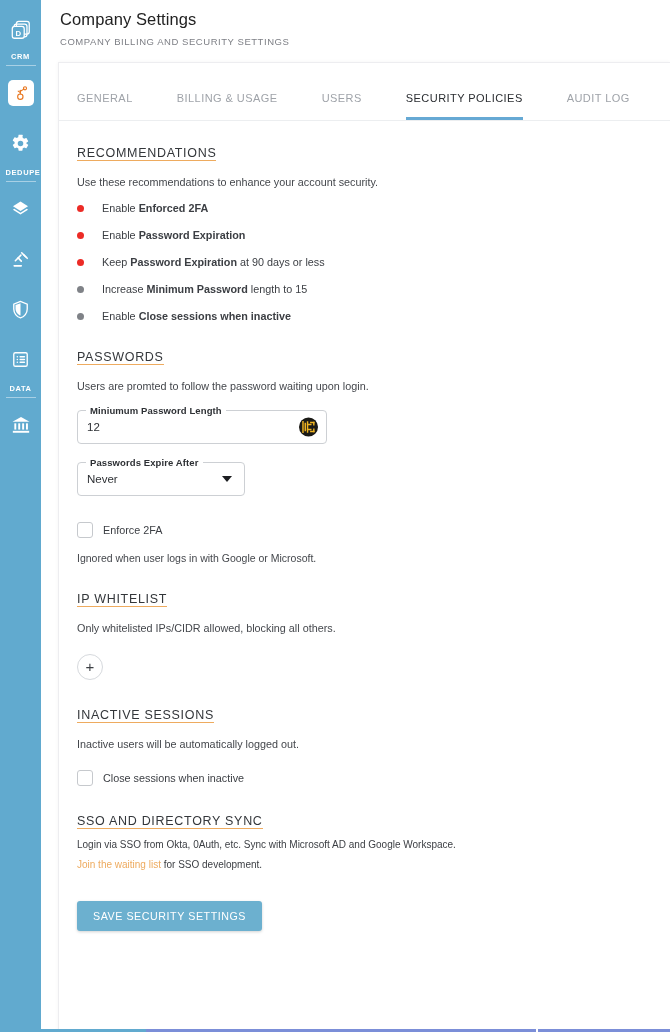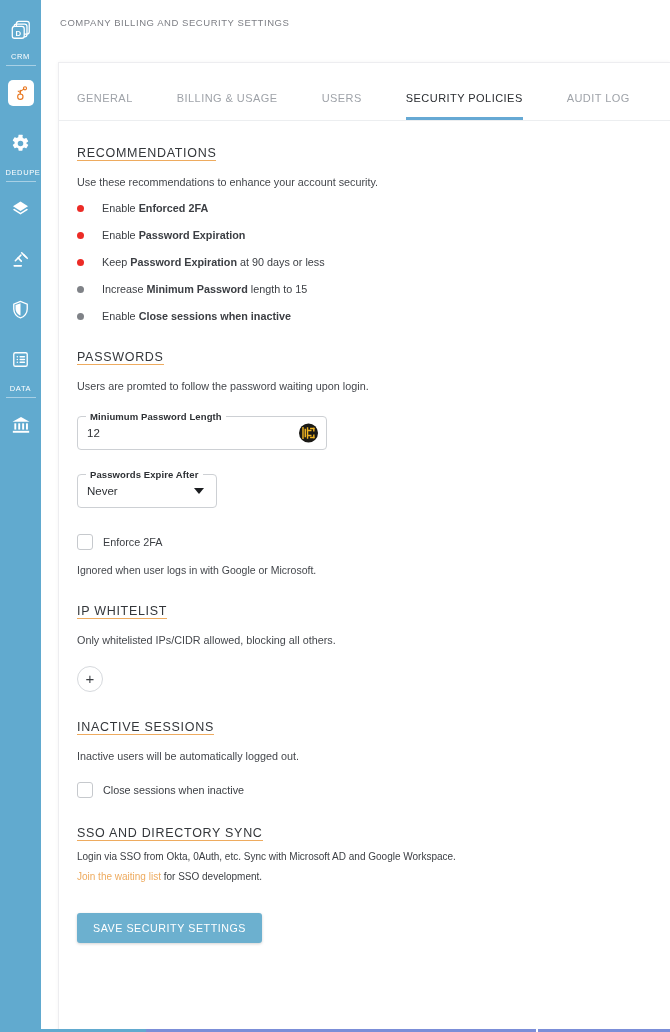--- a/index.html
+++ b/index.html
@@ -25,21 +25,21 @@
     gap: 0;
   }
   .side-logo {
     width: 41px; height: 44px;
     display: flex; align-items: center; justify-content: center;
   }
   .side-group-label {
     font-size: 7.5px;
     letter-spacing: 0.6px;
     color: #ffffff;
-    font-weight: 400;
+    font-weight: 700;
     text-align: center;
     width: 100%;
     padding-bottom: 4px;
     border-bottom: 1px solid rgba(255,255,255,0.45);
     margin-bottom: 2px;
     font-family: "Liberation Sans", sans-serif;
   }
   .side-sep-wrap { width: 30px; }
   .side-icon {
     width: 41px; height: 50px;
@@ -143,21 +143,21 @@
   }
   .rec-dot.high { background: #ec2b26; }
   .rec-dot.low  { background: #7f8287; }
   .rec-item b { font-weight: 700; }
 
   .block { margin-top: 25px; }
 
   
   .field {
     position: relative;
-    margin-top: 24px;
+    margin-top: 18px;
     border: 1px solid #cdd0d4;
     border-radius: 4px;
     height: 34px;
     display: flex;
     align-items: center;
     padding: 0 9px;
   }
   .field .legend {
     position: absolute;
     top: -6px;
@@ -167,21 +167,21 @@
     font-size: 9.5px;
     font-weight: 700;
     color: #2d3034;
     letter-spacing: 0.1px;
   }
   .field .value {
     font-size: 11.5px;
     color: #2d3034;
   }
   .field.len { width: 250px; }
-  .field.sel { width: 140px; }
+  .field.sel { width: 168px; }
 
   .maze-badge {
     position: absolute;
     right: 8px; top: 50%;
     transform: translateY(-50%);
     width: 19px; height: 19px;
     border-radius: 50%;
     background: #1b1a16;
     display: flex; align-items: center; justify-content: center;
     overflow: hidden;
@@ -352,20 +352,21 @@
         <rect x="18" y="10" width="2.3" height="7.5"></rect>
         <rect x="2.2" y="19" width="19.6" height="2.3"></rect>
       </svg>
     </div>
 
   </nav>
 
   <div class="main">
 
     <header class="page-header">
+      <div class="page-title">Company Settings</div>
       <div class="page-subtitle">COMPANY BILLING AND SECURITY SETTINGS</div>
     </header>
 
     <section class="card">
 
       <nav class="tabs">
         <div class="tab">GENERAL</div>
         <div class="tab">BILLING &amp; USAGE</div>
         <div class="tab">USERS</div>
         <div class="tab active">SECURITY POLICIES</div>

